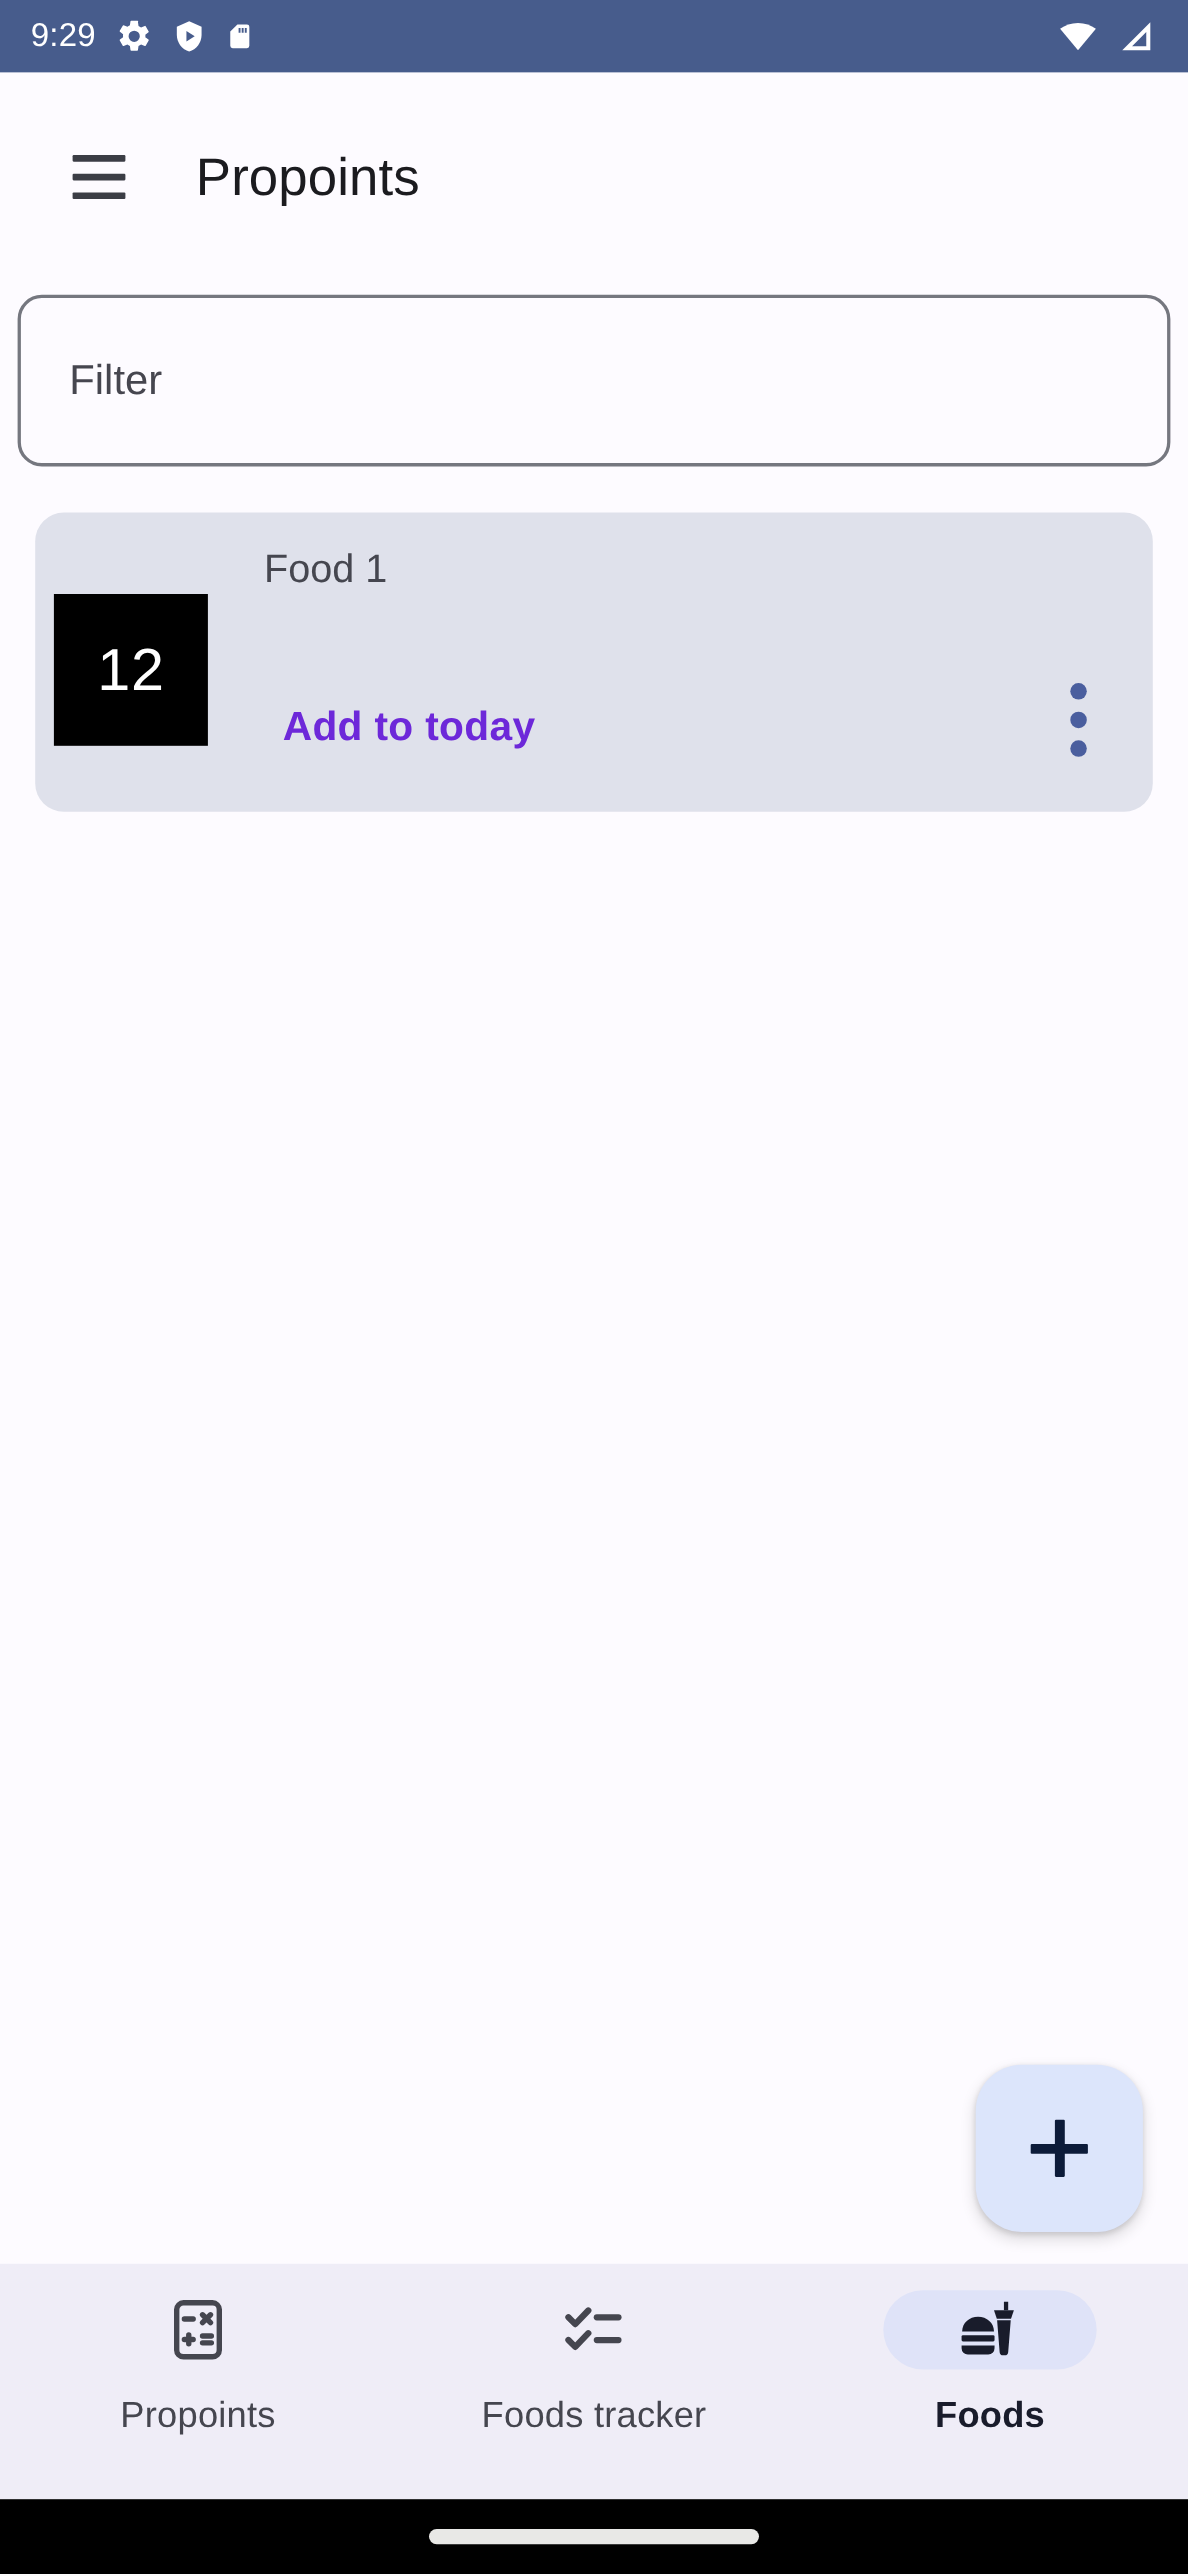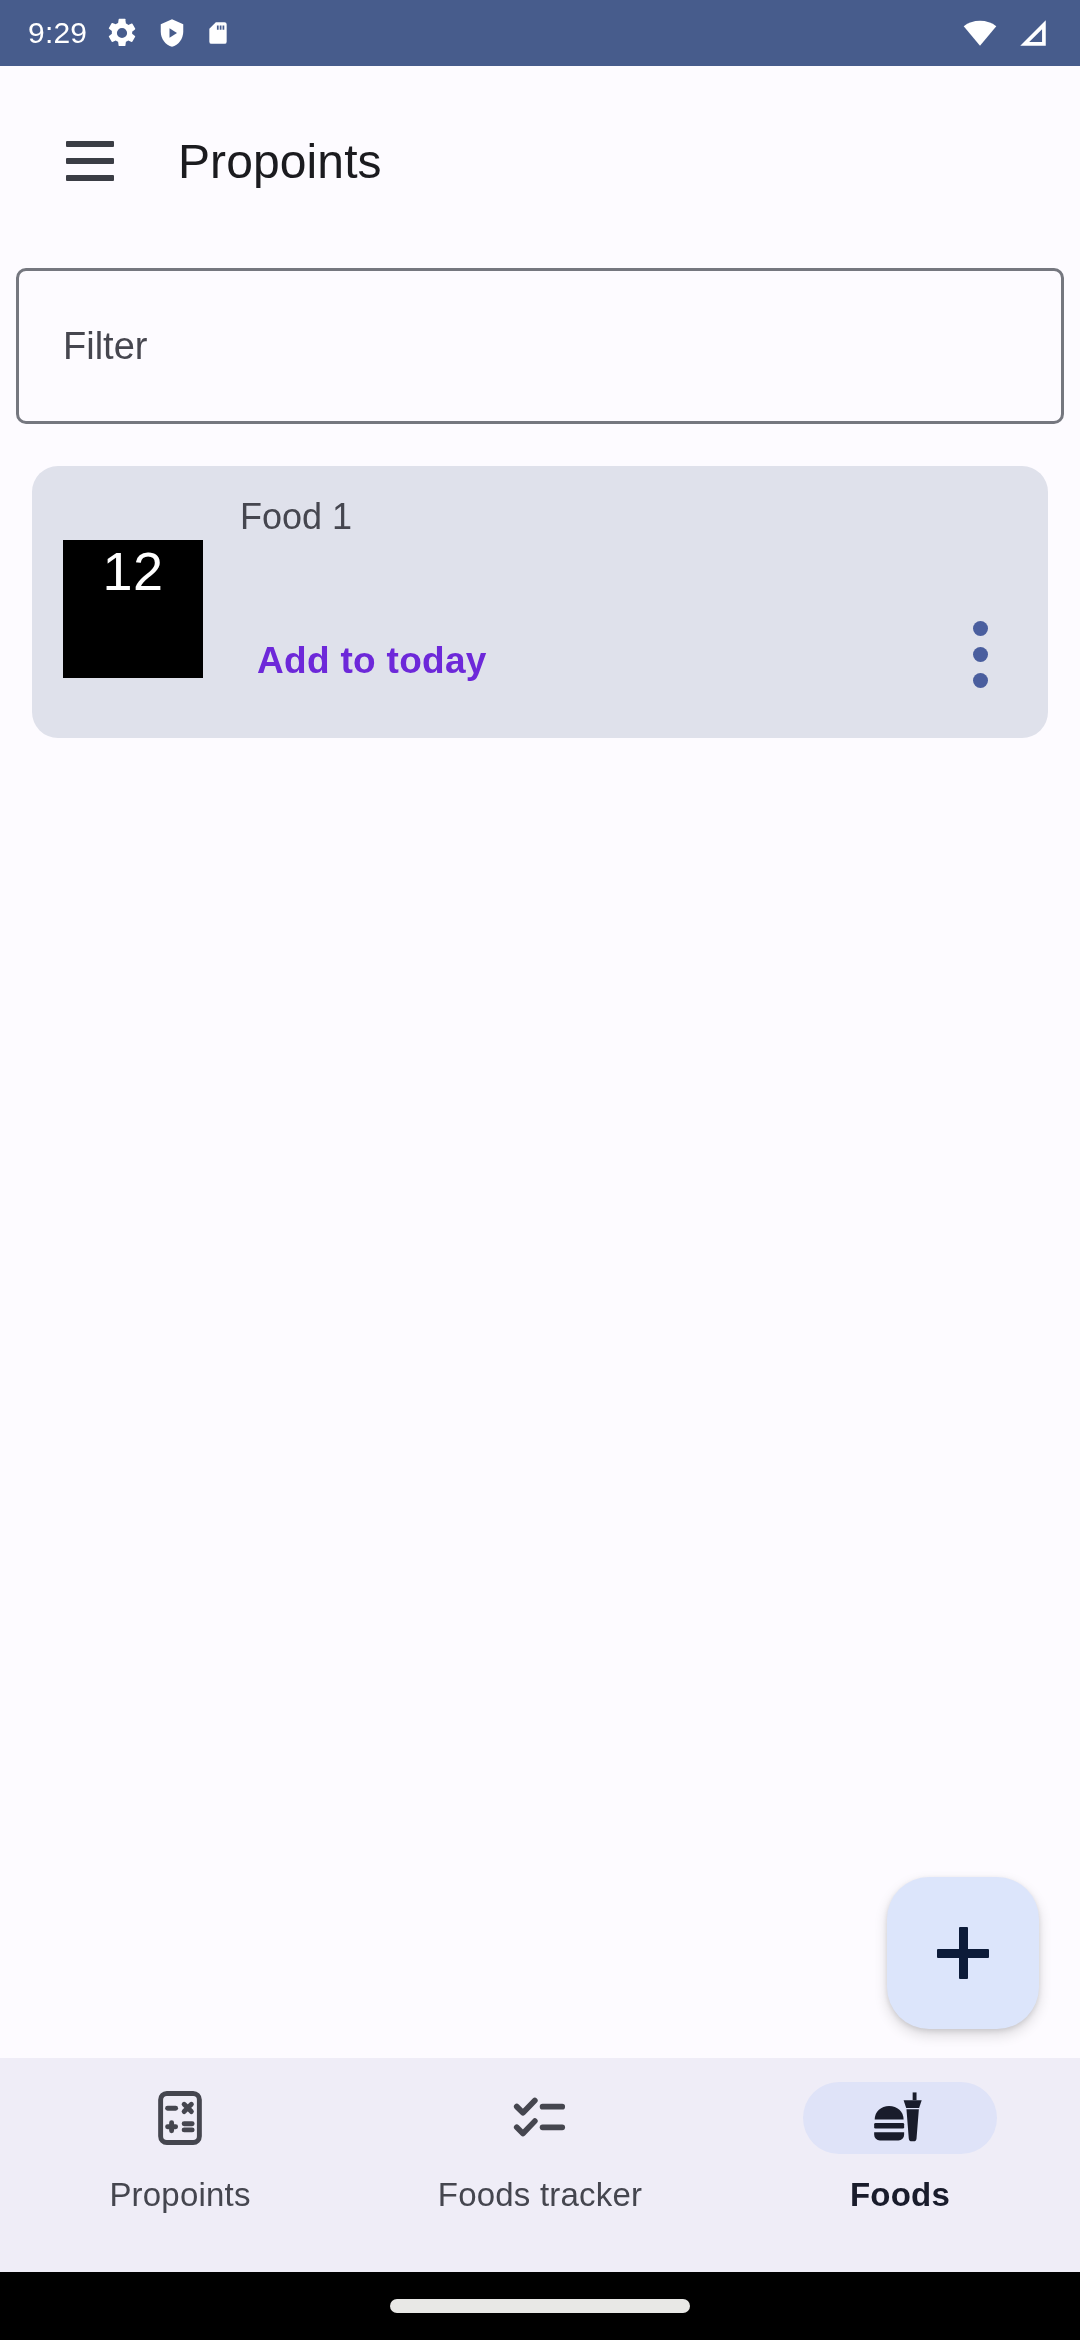--- a/index.html
+++ b/index.html
@@ -54,21 +54,21 @@
     margin-left:46px;
     font-size:48px; color:#1B1B1F;
     letter-spacing:0.1px;
   }
 
   
   #filter-field {
     position:absolute; left:16px; top:268px;
     width:1048px; height:156px;
     border:3px solid #75777F;
-    border-radius:10px;
+    border-radius:22px;
     background:transparent;
     display:flex; align-items:center;
     padding:0 44px;
     cursor:text;
   }
   #filter-input {
     width:100%; height:100%;
     border:none; outline:none; background:transparent;
     font-family:"Liberation Sans", sans-serif;
     font-size:38px; color:#1B1B1F;
@@ -81,21 +81,21 @@
     position:relative;
     margin:0 32px 24px 32px;
     height:272px;
     background:#DFE1EB;
     border-radius:26px;
   }
   .food-points-badge {
     position:absolute; left:17px; top:74px;
     width:140px; height:138px;
     background:#000000;
-    display:flex; justify-content:center;margin-left:14px;
+    display:flex; align-items:center; justify-content:center;
   }
   .food-points-badge span {
     color:#FFFFFF; font-size:54px; letter-spacing:0.5px;
   }
   .food-title {
     position:absolute; left:208px; top:30px;
     font-size:36px; color:#45464F;
   }
   .food-add-btn {
     position:absolute; left:197px; top:633px;

